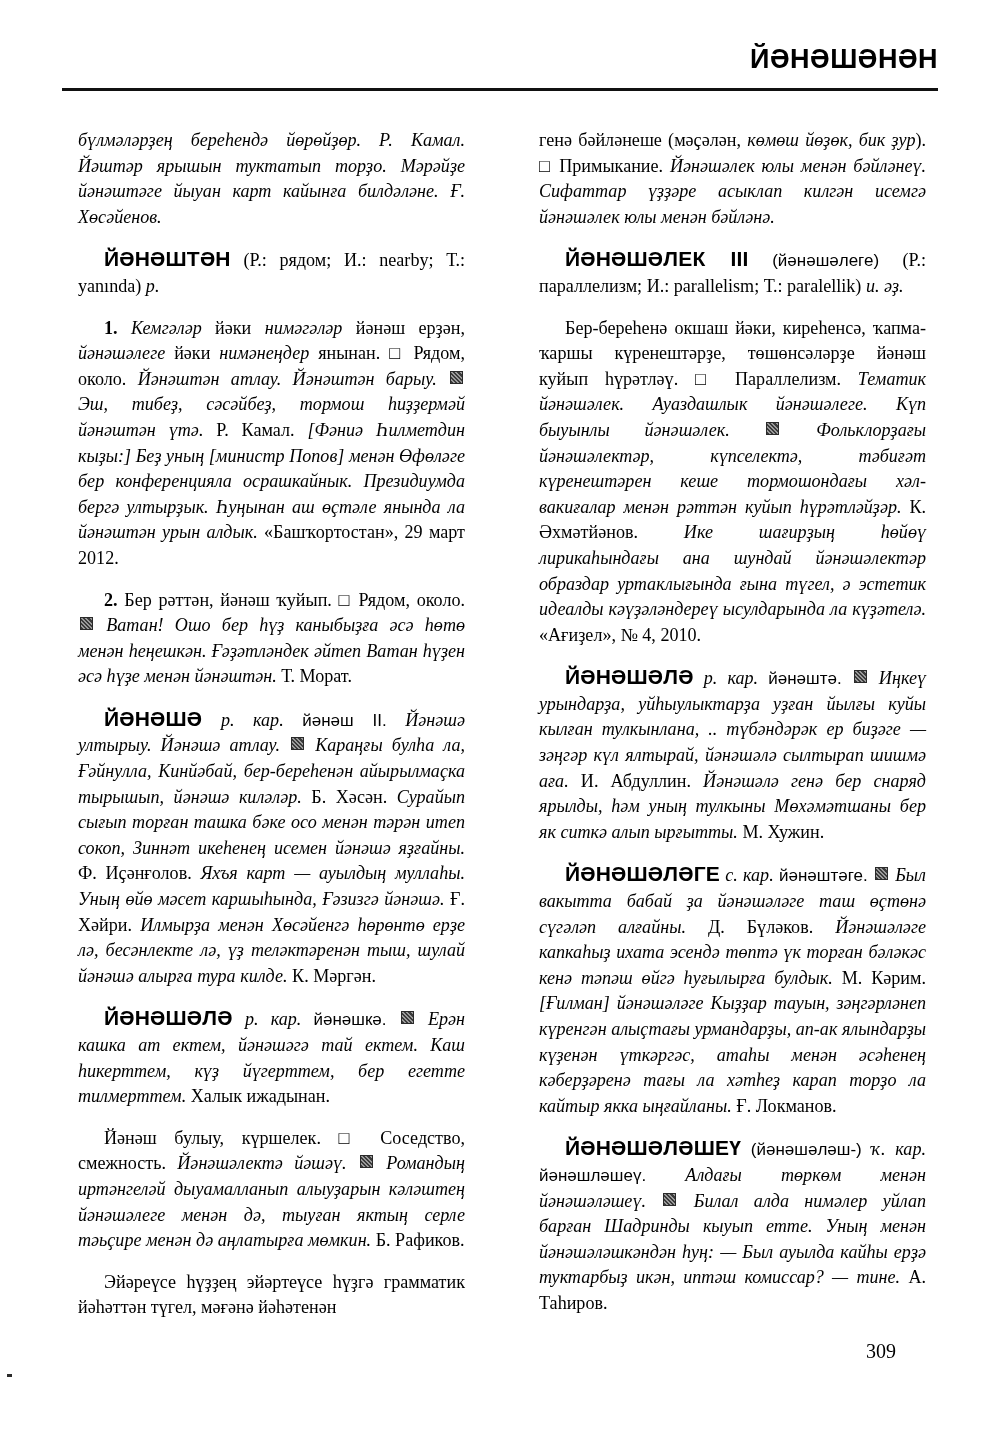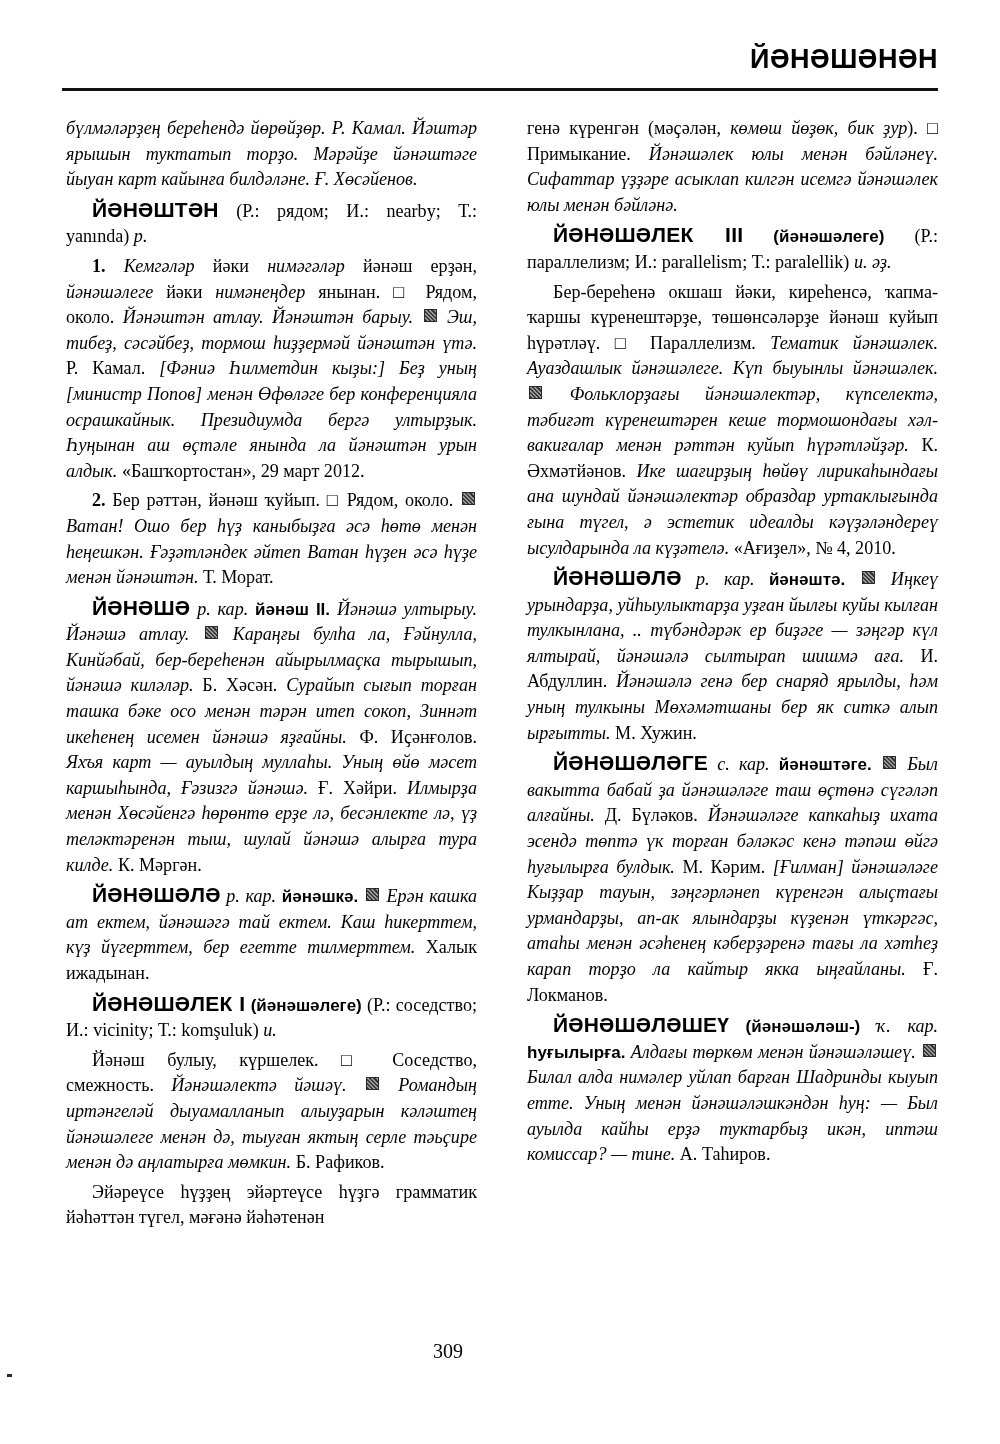--- a/index.html
+++ b/index.html
@@ -62,37 +62,37 @@
   .col {
     width: 419px;
     font-size: 18.1px;
     line-height: 25.6px;
     text-align: justify;
     text-justify: inter-word;
     hyphens: manual;
   }
 
   .col p {
-    margin: 4px;
+    margin: 16px;
     text-indent: 0;
   }
   .col p.indent {
     text-indent: 26px;
   }
 
   
   .hw {                      
     font-family: "Liberation Sans", "DejaVu Sans", sans-serif;
     font-weight: bold;
     font-size: 21px;
     letter-spacing: 0.2px;
   }
   .hw-sm {                   
     font-family: "Liberation Sans", "DejaVu Sans", sans-serif;
-    font-weight: bold;
+    font-weight: normal;
     font-size: 17px;
   }
   .it {                      
     font-style: italic;
   }
   .num {                     
     font-weight: bold;
   }
   .sq {                      
     font-style: normal;
@@ -107,21 +107,21 @@
     vertical-align: 1px;
     margin: 0 2px;
   }
 
   
   .folio {
     position: absolute;
     left: 0;
     top: 1340px;
     width: 896px;
-    text-align: center;
+    text-align: right;
     font-size: 20px;
   }
 
   .edge-dot {
     position: absolute;
     left: 7px;
     top: 1374px;
     width: 5px;
     height: 3px;
     background: #2b2b2b;
@@ -201,26 +201,20 @@
       <p class="indent">
         <span class="hw">ЙӘНӘШӘЛӘ</span>
         <span class="it">р.</span>
         <span class="it">кар.</span>
         <span class="hw-sm">йәнәшкә.</span>
         <span class="fsq"></span>
         <span class="it">Ерән кашка ат ектем, йәнәшәгә тай ектем. Каш һикерттем, күҙ йүгерттем, бер егетте тилмерттем.</span>
         <span>Халык ижадынан.</span>
       </p>
 
-      <p class="indent">
-        <span class="hw">ЙӘНӘШӘЛЕК I</span>
-        <span class="hw-sm">(йәнәшәлеге)</span>
-        <span>(Р.: соседство; И.: vicinity; Т.: komşuluk)</span>
-        <span class="it">и.</span>
-      </p>
 
       <p class="indent">
         <span>Йәнәш булыу, күршелек.</span>
         <span class="sq">□</span>
         <span>Соседство, смежность.</span>
         <span class="it">Йәнәшәлектә йәшәү.</span>
         <span class="fsq"></span>
         <span class="it">Романдың иртәнгеләй дыуамалланып алыуҙарын кәләштең йәнәшәлеге менән дә, тыуған яктың серле тәьҫире менән дә аңлатырға мөмкин.</span>
         <span>Б. Рафиков.</span>
       </p>
@@ -228,21 +222,21 @@
 
       <p class="indent">
         <span>Эйәреүсе һүҙҙең эйәртеүсе һүҙгә грамматик йәһәттән түгел, мәғәнә йәһәтенән</span>
       </p>
 
     </div>
 
     <div class="col">
 
       <p>
-        <span>генә күренгән (мәҫәлән,</span>
+        <span>генә бәйләнеше (мәҫәлән,</span>
         <span class="it">көмөш йөҙөк, бик ҙур</span><span>).</span>
         <span class="sq">□</span>
         <span>Примыкание.</span>
         <span class="it">Йәнәшәлек юлы менән бәйләнеү. Сифаттар үҙҙәре асыклап килгән исемгә йәнәшәлек юлы менән бәйләнә.</span>
       </p>
 
       <p class="indent">
         <span class="hw">ЙӘНӘШӘЛЕК III</span>
         <span class="hw-sm">(йәнәшәлеге)</span>
         <span>(Р.: параллелизм; И.: parallelism; Т.: paralellik)</span>
@@ -285,21 +279,21 @@
         <span>М. Кәрим.</span>
         <span class="it">[Ғилман] йәнәшәләге Кыҙҙар тауын, зәңгәрләнеп күренгән алыҫтағы урмандарҙы, ап-ак ялындарҙы күҙенән үткәргәс, атаһы менән әсәһенең кәберҙәренә тағы ла хәтһеҙ карап торҙо ла кайтыр якка ыңғайланы.</span>
         <span>Ғ. Локманов.</span>
       </p>
 
       <p class="indent">
         <span class="hw">ЙӘНӘШӘЛӘШЕҮ</span>
         <span class="hw-sm">(йәнәшәләш-)</span>
         <span class="it">ҡ.</span>
         <span class="it">кар.</span>
-        <span class="hw-sm">һуғылырға.</span>
+        <span class="hw-sm">йәнәшләшеү.</span>
         <span class="it">Алдағы төркөм менән йәнәшәләшеү.</span>
         <span class="fsq"></span>
         <span class="it">Билал алда нимәлер уйлап барған Шадринды кыуып етте. Уның менән йәнәшәләшкәндән һуң: — Был ауылда кайһы ерҙә туктарбыҙ икән, иптәш комиссар? — тине.</span>
         <span>А. Таһиров.</span>
       </p>
 
 
     </div>
   </div>
 

